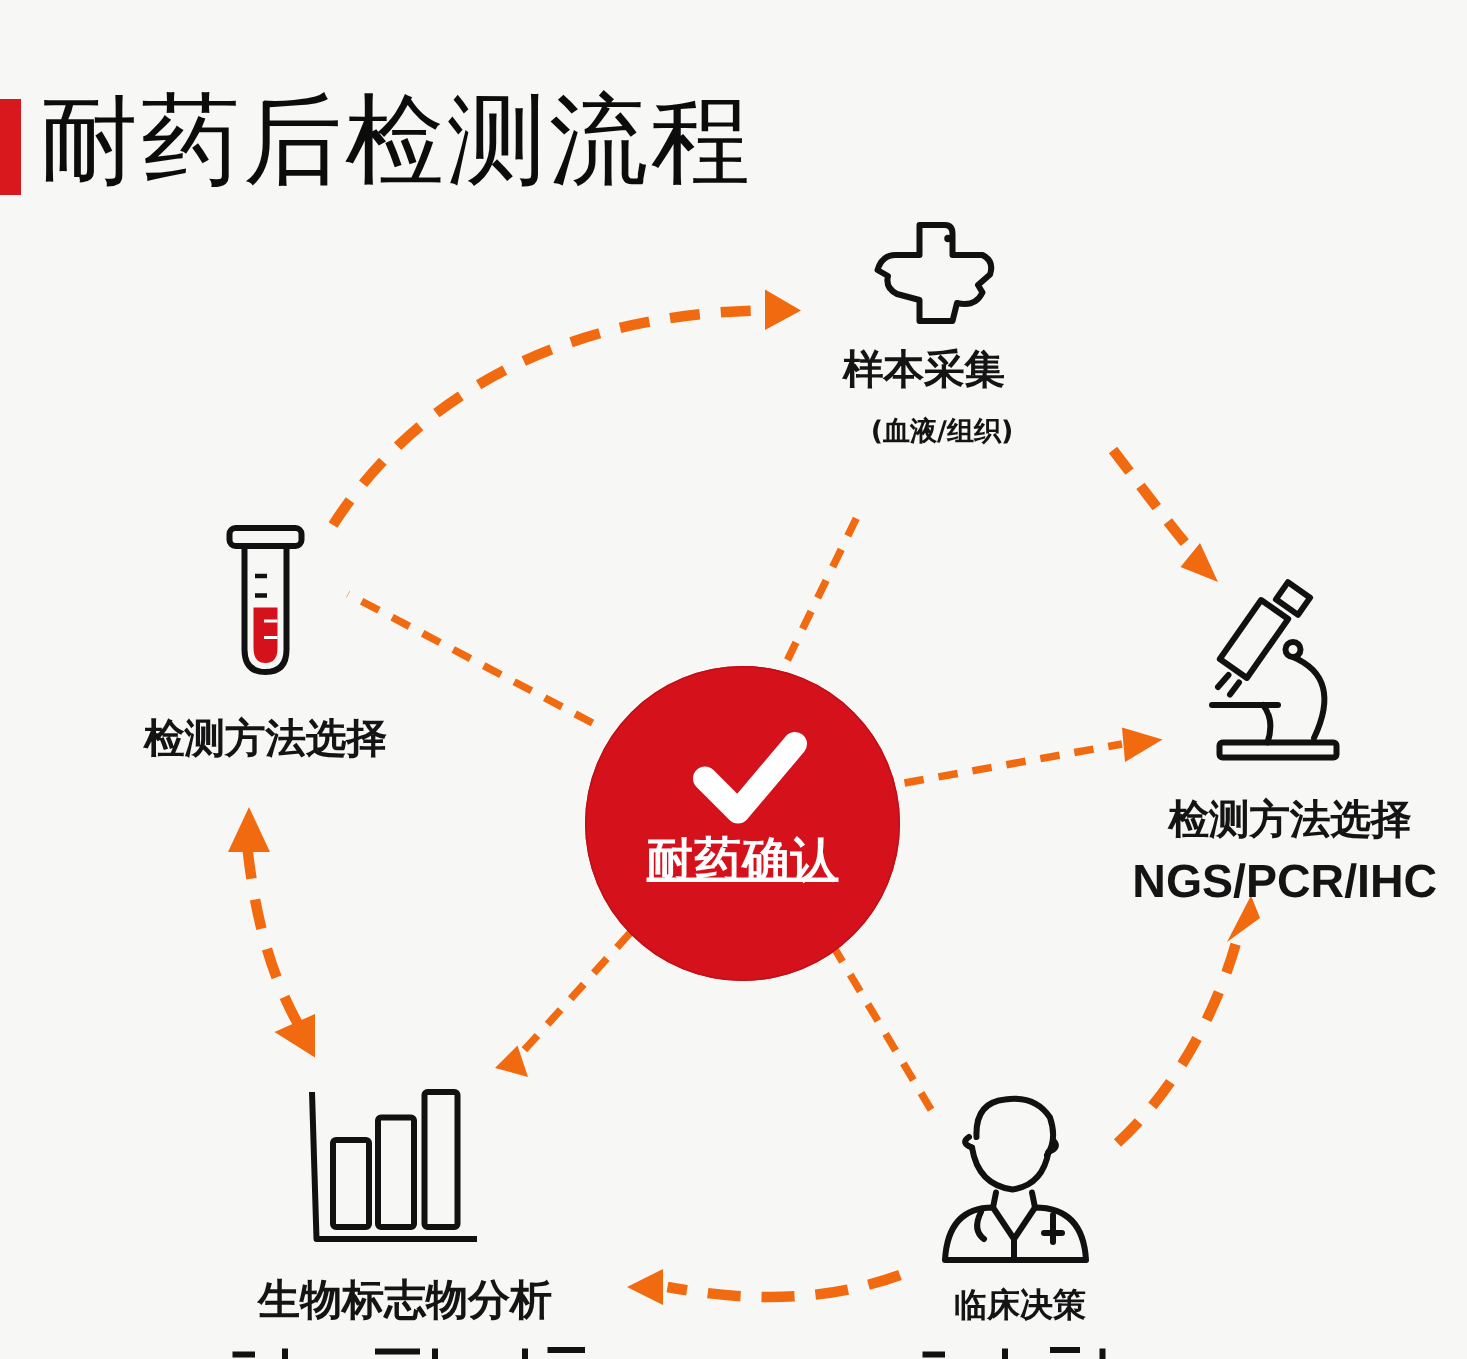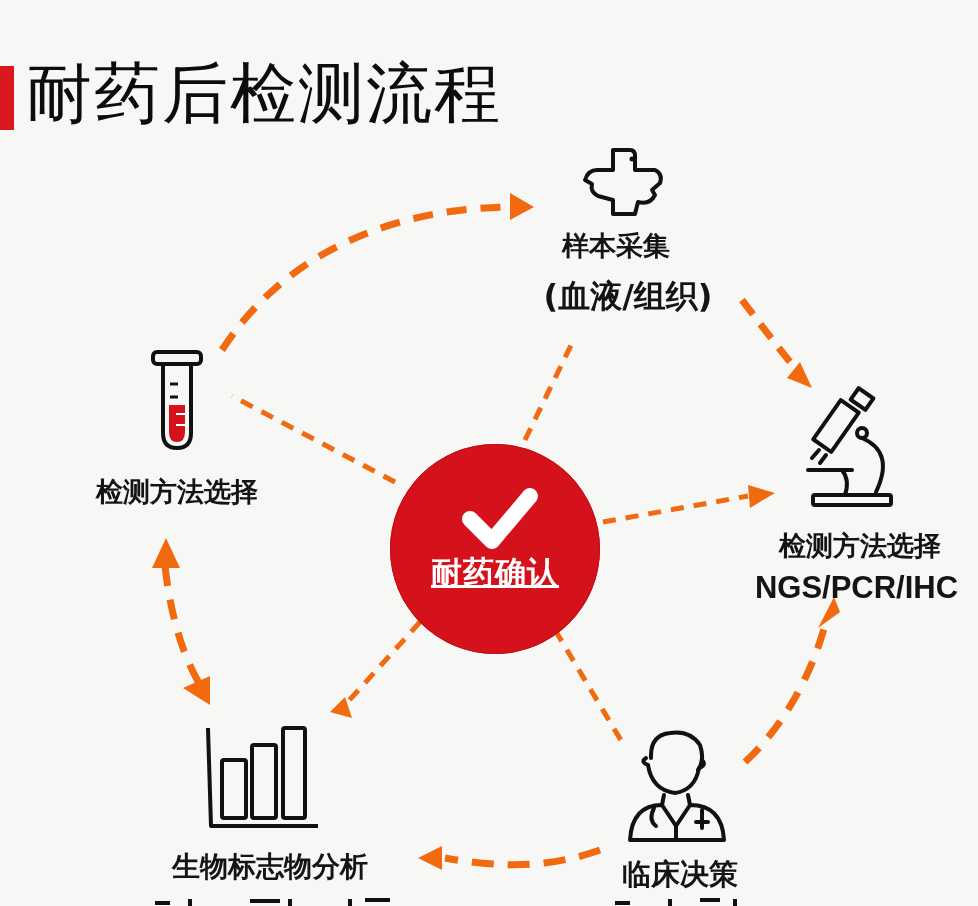--- a/index.html
+++ b/index.html
@@ -94,21 +94,21 @@
       <path d="M80,75 L102,97 L140,52" fill="none" stroke="#fff" stroke-width="16" stroke-linecap="round" stroke-linejoin="round"></path>
     </svg>
     <div class="center-label">耐药确认</div>
   </div>
 
   <svg width="978" height="906" style="pointer-events:none">
     <path d="M613,150 L630,150 Q635,150 635,156 L635,170 L655,170 Q663,174 660,183 L652,190 L655,195 Q650,205 638,202 L635,214 L613,214 L613,200 L598,196 Q590,192 592,184 L585,180 Q588,170 597,170 L613,170 L613,156 Z" fill="none" stroke="#111" stroke-width="4" stroke-linejoin="round"></path>
     <circle cx="632" cy="159" r="2.5" fill="#111"></circle>
   </svg>
   <div class="node-label" style="left:548px; top:228px; width:136px; font-size:27px;text-align:center;">样本采集</div>
-  <div class="node-label" style="left:528px; top:275px; width:200px; font-size:32px;">(血液/组织)</div>
+  <div class="node-label" style="left:528px; top:275px; width:200px; font-size:18px;">(血液/组织)</div>
 
   <svg width="978" height="906" style="pointer-events:none">
     <g fill="none" stroke="#111" stroke-width="4" stroke-linejoin="round" stroke-linecap="round">
       <rect x="853" y="392" width="18" height="14" transform="rotate(35 862 399)"></rect>
       <rect x="825" y="402" width="22" height="48" transform="rotate(35 836 426)"></rect>
       <path d="M819,450 L812,458 M826,455 L820,463"></path>
       <circle cx="862" cy="433" r="5"></circle>
       <path d="M862,438 Q895,452 876,492"></path>
       <path d="M808,470 L852,470"></path>
       <rect x="813" y="495" width="78" height="10" rx="2"></rect>
@@ -149,21 +149,21 @@
       <path d="M651,758 Q650,735 670,733 Q690,730 700,745 Q705,760 698,770"></path>
       <path d="M648,765 Q652,790 675,793 Q695,790 699,768"></path>
       <path d="M648,765 Q640,762 646,758 M699,768 Q707,765 702,760"></path>
       <path d="M664,795 L662,805 M688,795 L690,805"></path>
       <path d="M630,840 Q632,805 662,805 L676,826 L690,805 Q722,805 724,840 Z"></path>
       <path d="M676,826 L676,838"></path>
       <path d="M654,808 Q648,820 656,826"></path>
       <path d="M702,810 L702,828 M696,822 L708,822"></path>
     </g>
   </svg>
-  <div class="node-label" style="left:600px; top:855px; width:160px; font-size:29px;">临床决策</div>
+  <div class="node-label" style="left:600px; top:855px; width:160px; font-size:22px;">临床决策</div>
   <div class="cut-text" style="left:610px; top:897px; width:150px;">
     <svg width="150" height="10">
         <g stroke="#111" stroke-width="4">
           <path d="M5,6 L20,6 M60,2 L60,10 M90,3 L110,3 M125,2 L125,10"></path>
         </g>
       </svg>
   </div>
 
 </div>
 

